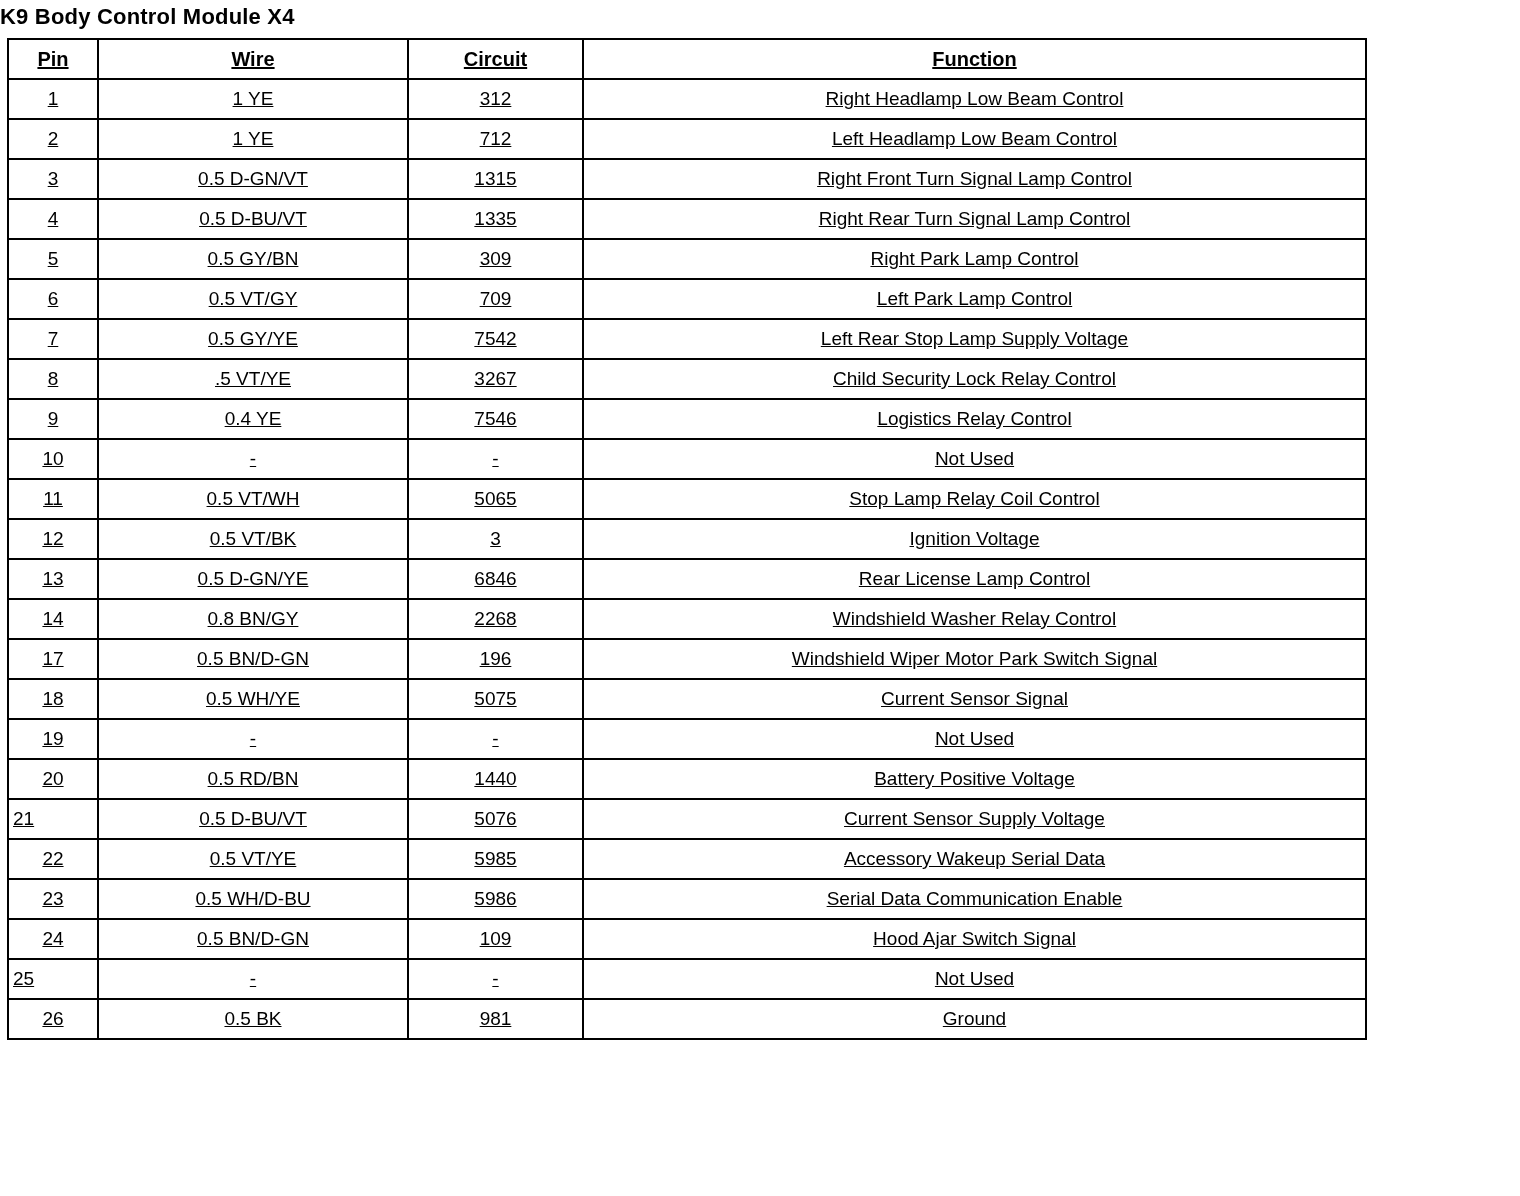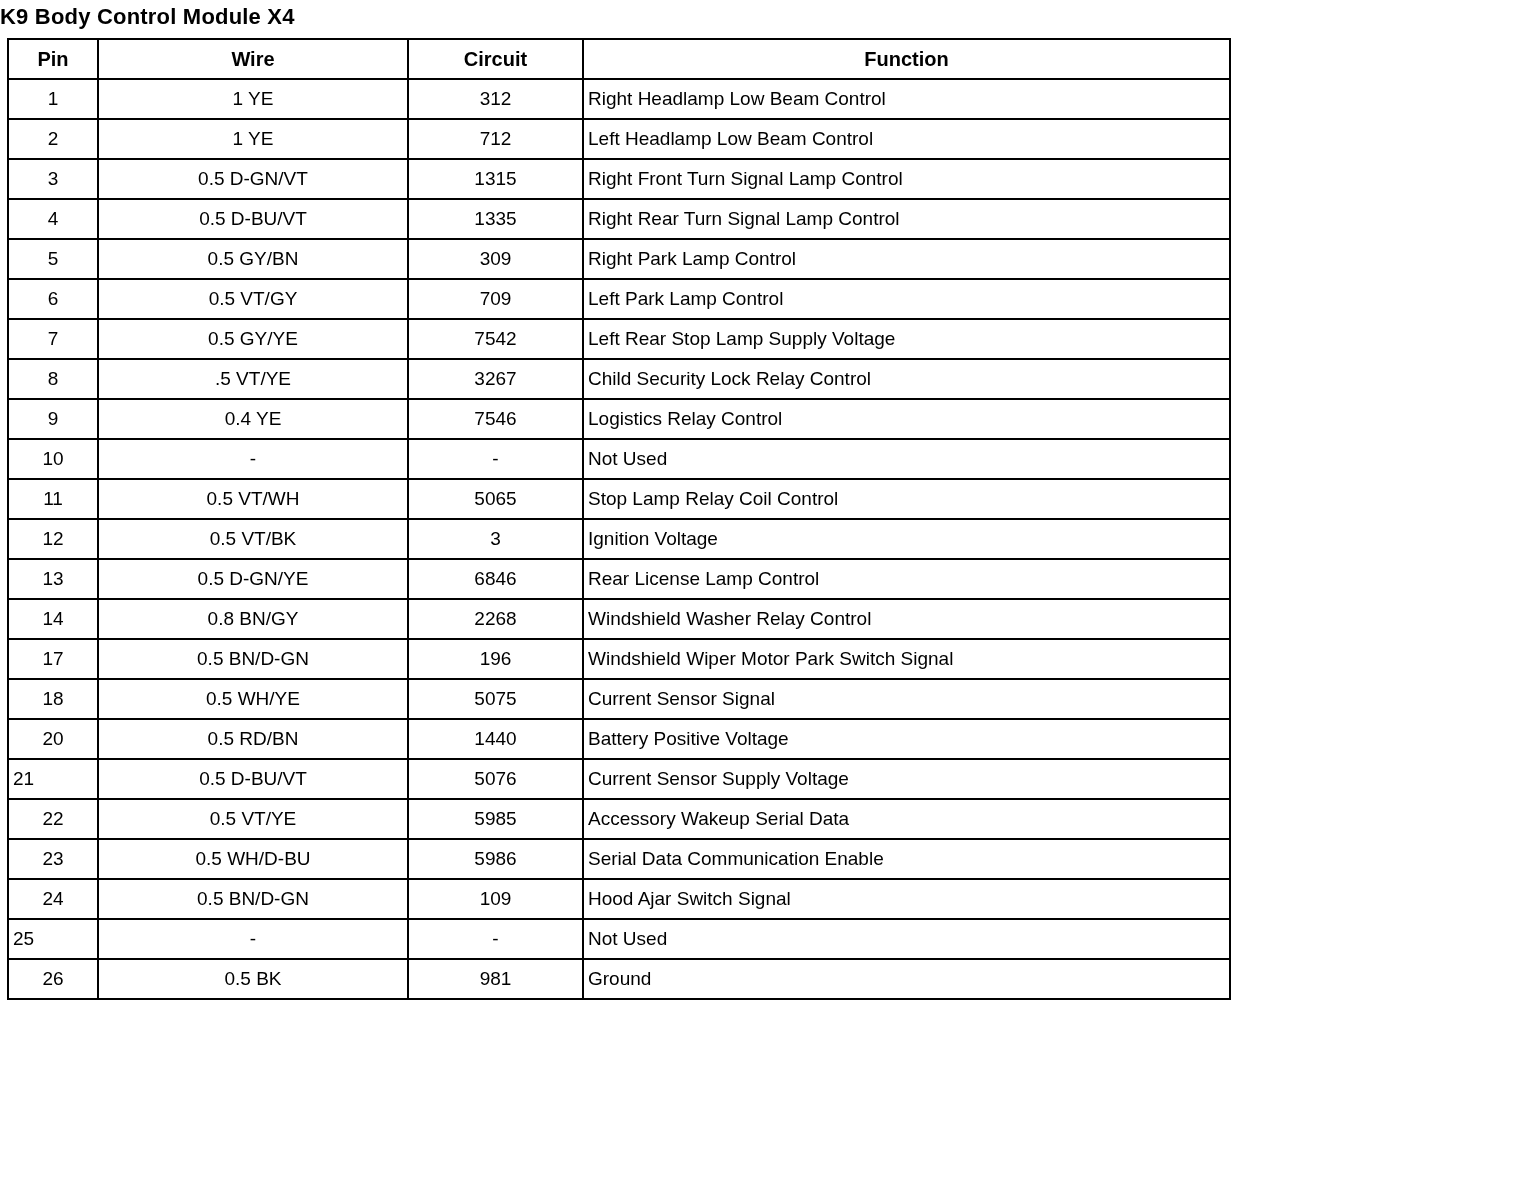--- a/index.html
+++ b/index.html
@@ -20,22 +20,23 @@
     text-align: left;
     font-weight: bold;
     font-size: 22px;
     padding-top: 4px;
     padding-bottom: 8px;
     letter-spacing: 0.2px;
   }
   table.pinout {
     border-collapse: collapse;
     table-layout: fixed;
-    width: 1224px;
+    width: 1360px;
     margin-left: 7px;
+    text-decoration: underline;
   }
   table.pinout th,
   table.pinout td {
     border: 2px solid #000000;
     font-size: 19px;
     padding: 0 4px;
     height: 40px;
     box-sizing: border-box;
     overflow: hidden;
     white-space: nowrap;
@@ -43,21 +44,21 @@
   table.pinout th {
     font-weight: bold;
     text-align: center;
     font-size: 20px;
   }
   col.col-pin     { width: 90px; }
   col.col-wire    { width: 310px; }
   col.col-circuit { width: 175px; }
   col.col-func    { width: auto; }
   td.c-pin, td.c-wire, td.c-circuit { text-align: center; }
-  td.c-func { text-align: left; padding-left: 5px; margin-left: 17px; }
+  td.c-func { text-align: center; padding-left: 5px; margin-left: 17px; }
   
   td.pin-left-flush {
     text-align: left;
     padding-left: 1px;
     border-left: none;
   }
 </style>
 </head>
 <body>
 
@@ -171,20 +172,26 @@
           <td class="c-circuit">196</td>
           <td class="c-func">Windshield Wiper Motor Park Switch Signal</td>
         </tr>
         <tr>
           <td class="c-pin">18</td>
           <td class="c-wire">0.5 WH/YE</td>
           <td class="c-circuit">5075</td>
           <td class="c-func">Current Sensor Signal</td>
         </tr>
         <tr>
+          <td class="c-pin">19</td>
+          <td class="c-wire">-</td>
+          <td class="c-circuit">-</td>
+          <td class="c-func">Not Used</td>
+        </tr>
+        <tr>
           <td class="c-pin">20</td>
           <td class="c-wire">0.5 RD/BN</td>
           <td class="c-circuit">1440</td>
           <td class="c-func">Battery Positive Voltage</td>
         </tr>
         <tr>
           <td class="c-pin pin-left-flush">21</td>
           <td class="c-wire">0.5 D-BU/VT</td>
           <td class="c-circuit">5076</td>
           <td class="c-func">Current Sensor Supply Voltage</td>

